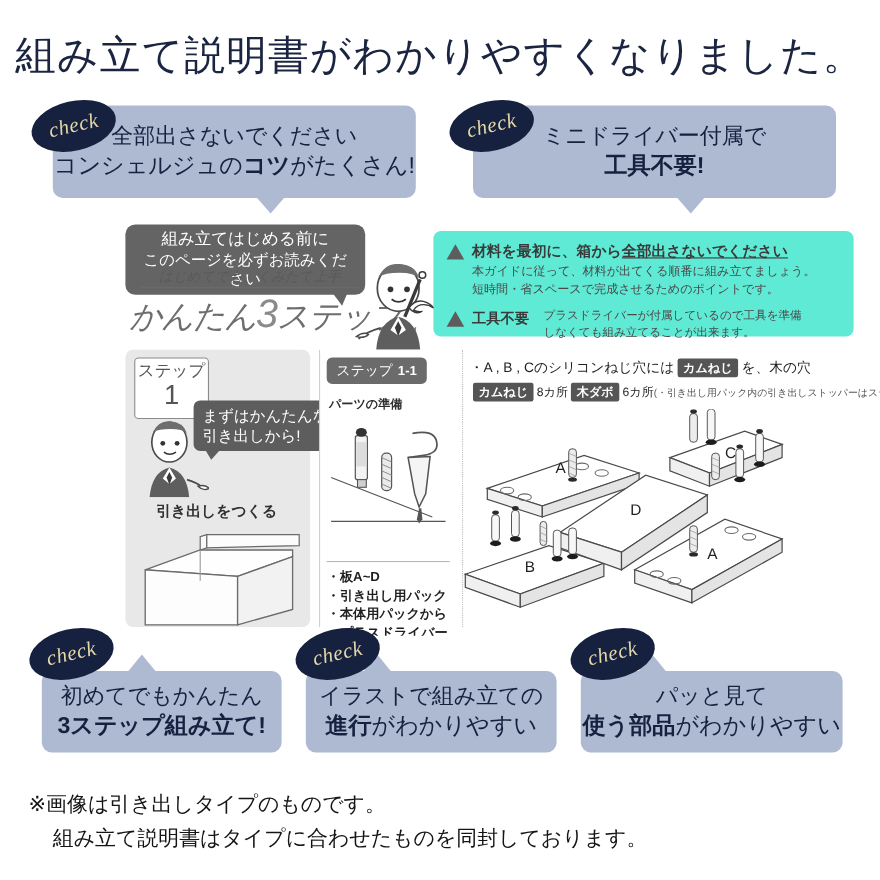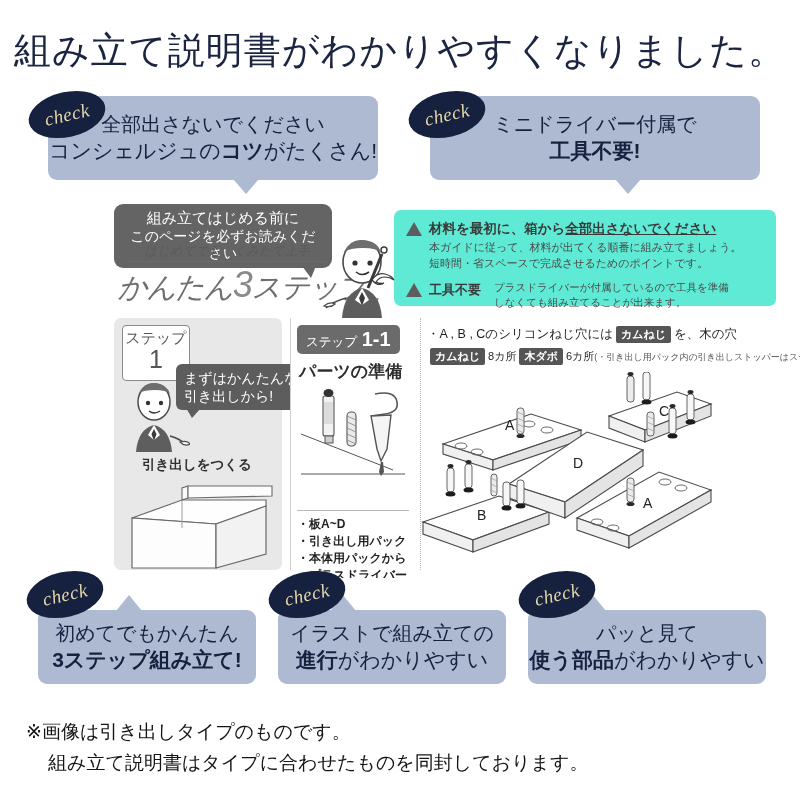--- a/index.html
+++ b/index.html
@@ -187,22 +187,22 @@
     border-left: 1px solid #cfcfcf;
   }
   .mid-chip {
     position: absolute; left: 6px; top: 7px;
     background: #6b6b6b; color: #fff;
     border-radius: 5px;
     padding: 3px 9px;
     white-space: nowrap;
   }
   .mid-chip .s { font-size: 12.5px; }
-  .mid-chip .n { font-size: 20px; font-weight: bold; }
-  .mid-title { position: absolute; left: 8px; top: 42px; font-size: 17px; font-weight: bold; color: #2e2e2e; }
+  .mid-chip .n { font-size: 12px; font-weight: bold; }
+  .mid-title { position: absolute; left: 8px; top: 42px; font-size: 11px; font-weight: bold; color: #2e2e2e; }
   .parts-list {
     position: absolute; left: 6px; top: 192px;
     font-size: 12px; line-height: 1.42; color: #1f1f1f; font-weight: bold;
     border-top: 1px solid #b9b9b9; padding-top: 5px; width: 112px;
   }
 
   .right-col {
     position: absolute;
     left: 316px; top: 122px;
     width: 372px; height: 252px;

